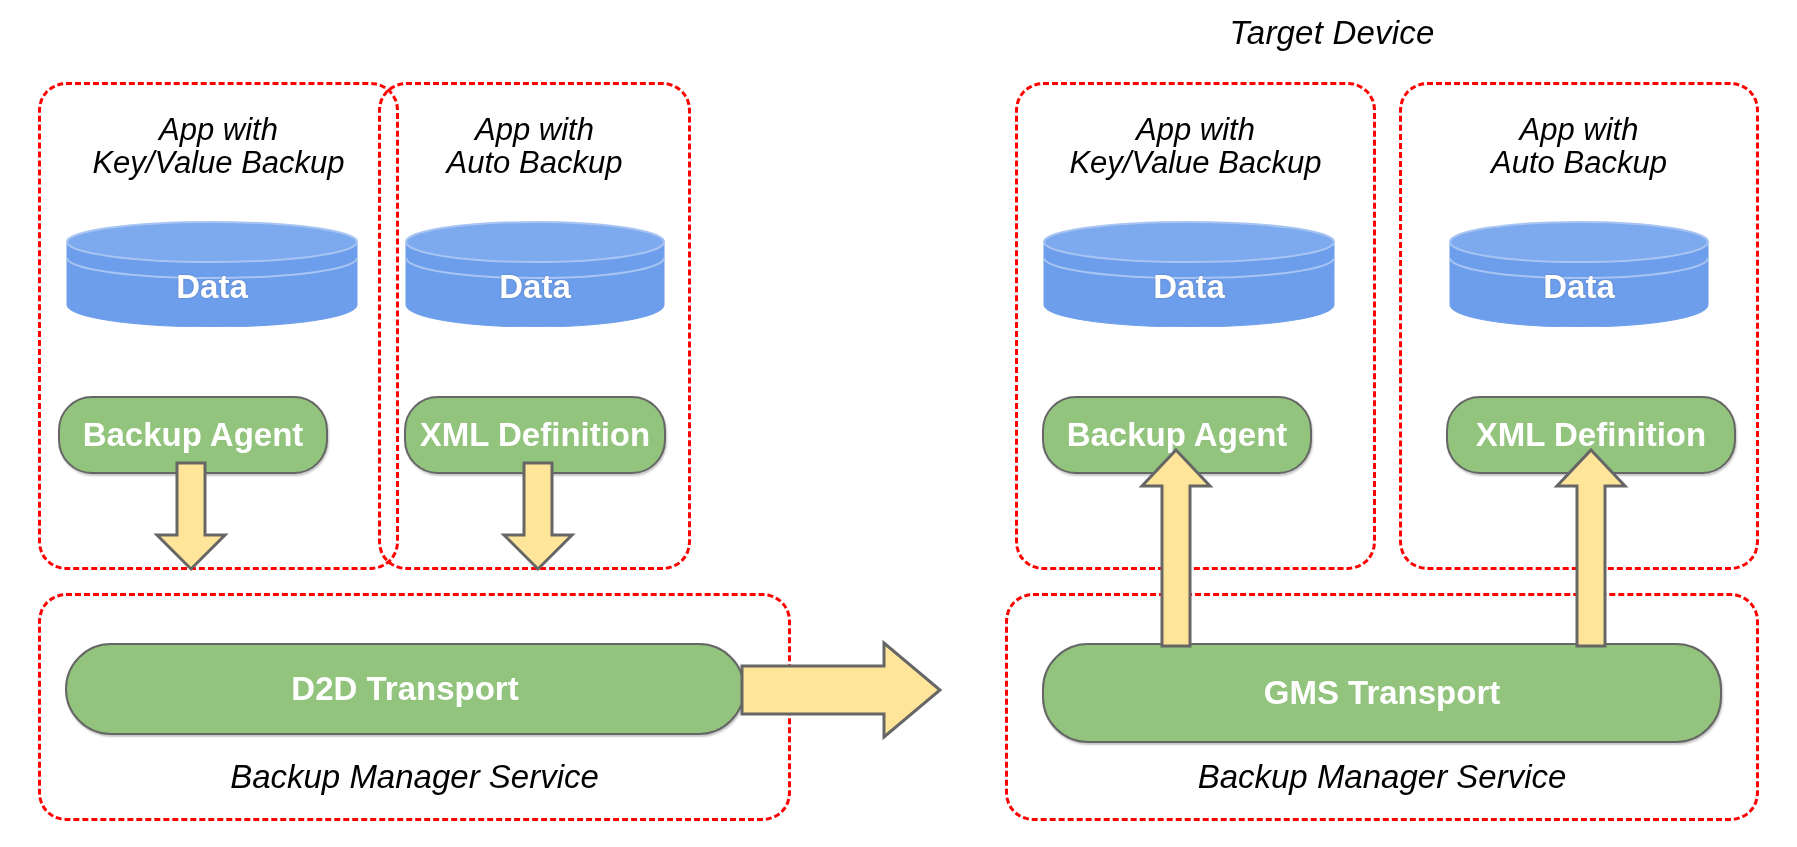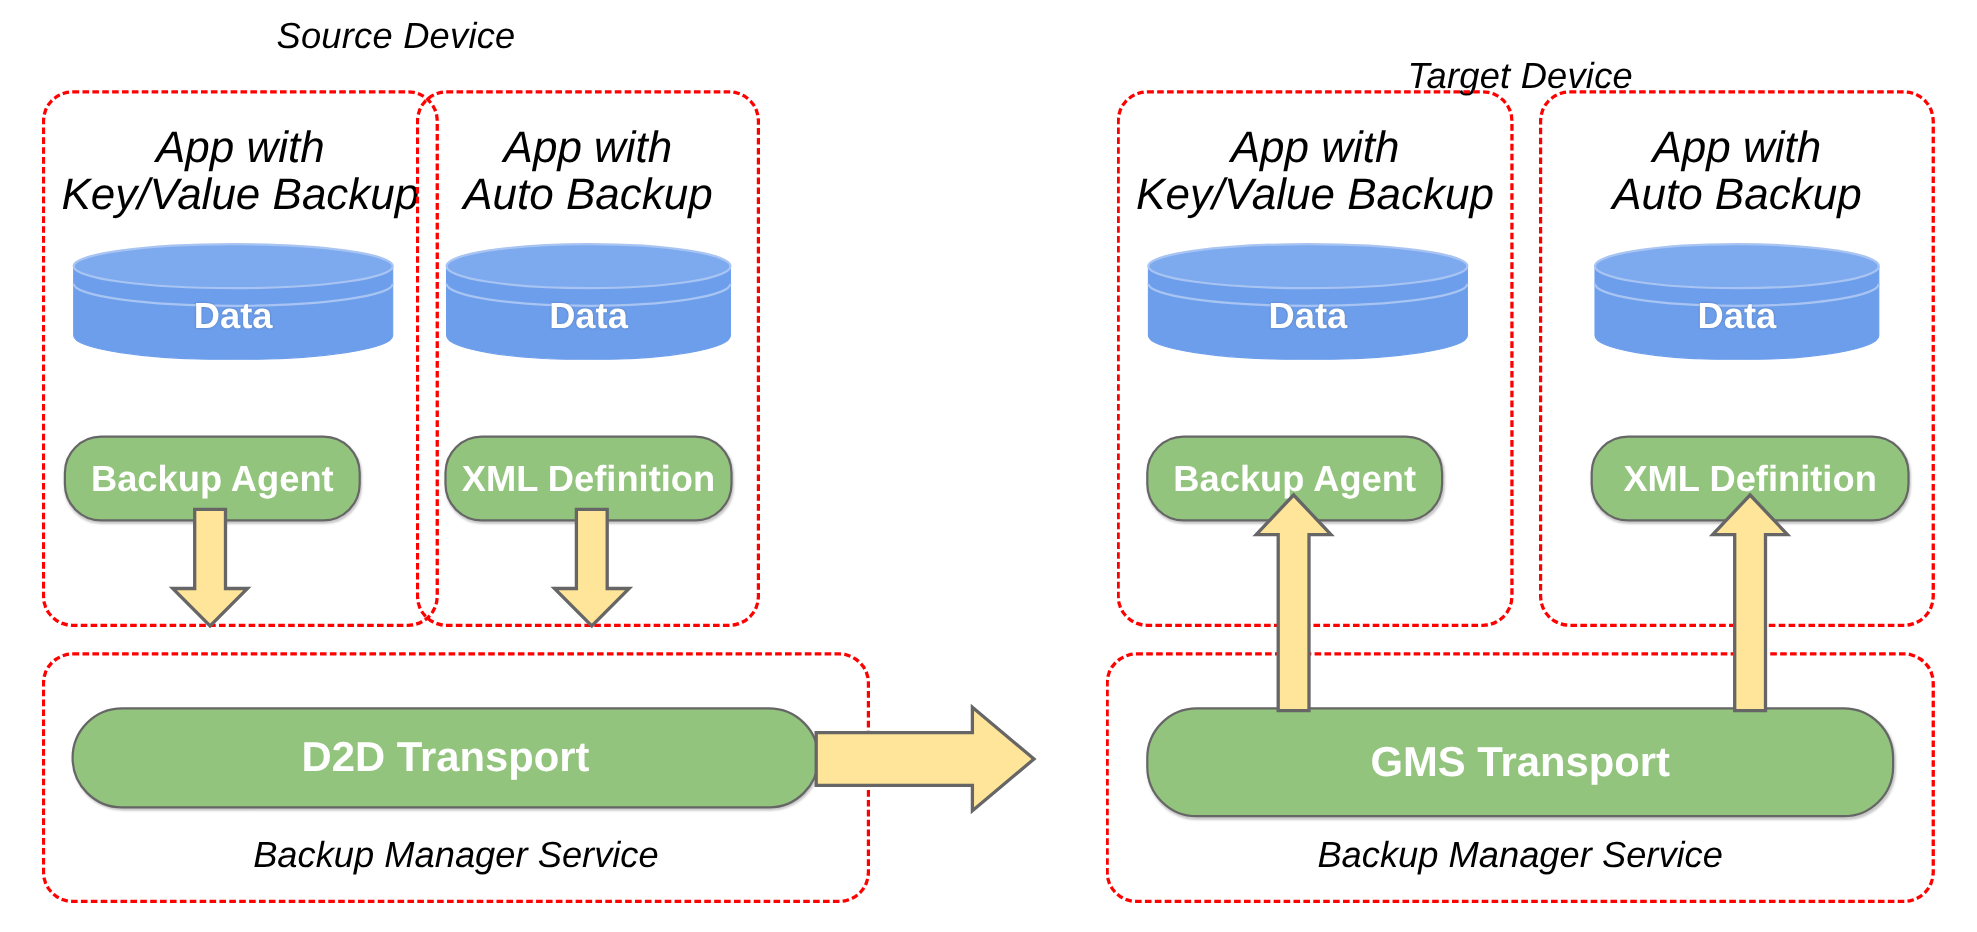--- a/index.html
+++ b/index.html
@@ -35,21 +35,21 @@
     border: 3px dashed #ff0000;
     border-radius: 28px;
     box-sizing: border-box;
     background: transparent;
   }
 
   
   .app-caption {
     position: absolute;
     font-style: italic;
-    font-size: 40px;
+    font-size: 31px;
     line-height: 1.08;
     color: #000000;
     text-align: center;
     white-space: pre-line;
     width: 100%;
     left: 0;
   }
 
   
   .service-caption {
@@ -94,37 +94,36 @@
     text-align: center;
     box-shadow: 1px 2px 2px rgba(0,0,0,0.22);
   }
   .green-pill.small {
     border-radius: 34px;
     font-size: 33px;
     margin-top: 29px;
   }
   .green-pill.transport {
     border-radius: 46px;
-    font-size: 38px;
+    font-size: 33px;
   }
 
   
   .arrow {
     position: absolute;
   }
   .arrow svg { display: block; overflow: visible; }
 </style>
 </head>
 <body>
 
 <div id="stage">
 
-  <div class="device-title" style="left:190px; top:14px; width:340px;">Source Device</div>
-
-  <div class="device-title" style="left:1212px; top:14px; width:340px;margin-top:36px;">Target Device</div>
+
+  <div class="device-title" style="left:1162px; top:14px; width:340px;">Target Device</div>
 
   <div class="dashed-box" style="left:38px; top:82px; width:361px; height:488px;">
     <div class="app-caption" style="top:28px;">App with
 Key/Value Backup</div>
   </div>
 
   <div class="cylinder" style="left:65px; top:220px; width:294px; height:107px;">
     <svg width="294" height="107" viewBox="0 0 294 107">
       <path d="M2,22 L2,85 A145,22 0 0 0 292,85 L292,22 Z" fill="#6d9eeb" stroke="#6d9eeb" stroke-width="1"></path>
       <ellipse cx="147" cy="22" rx="145" ry="20" fill="#7da9ee" stroke="#a8c4f2" stroke-width="2"></ellipse>

